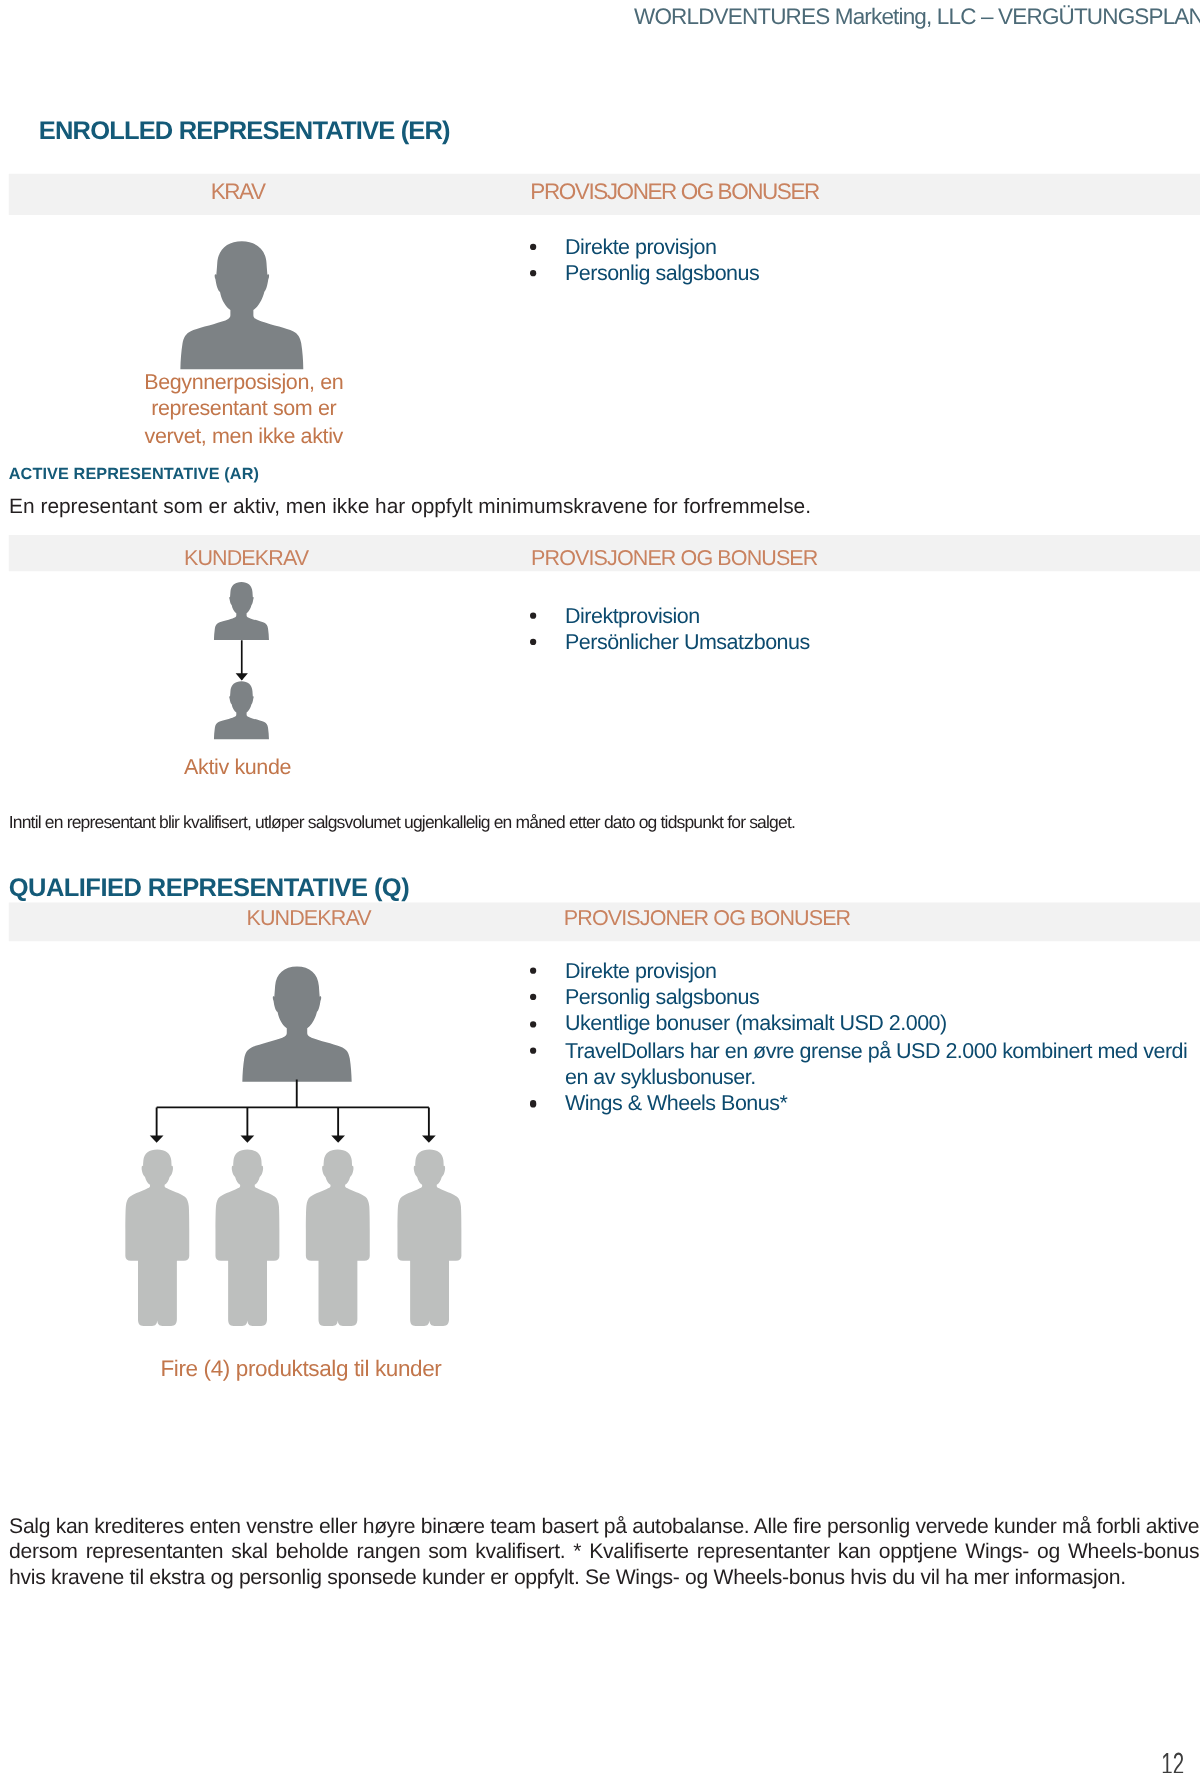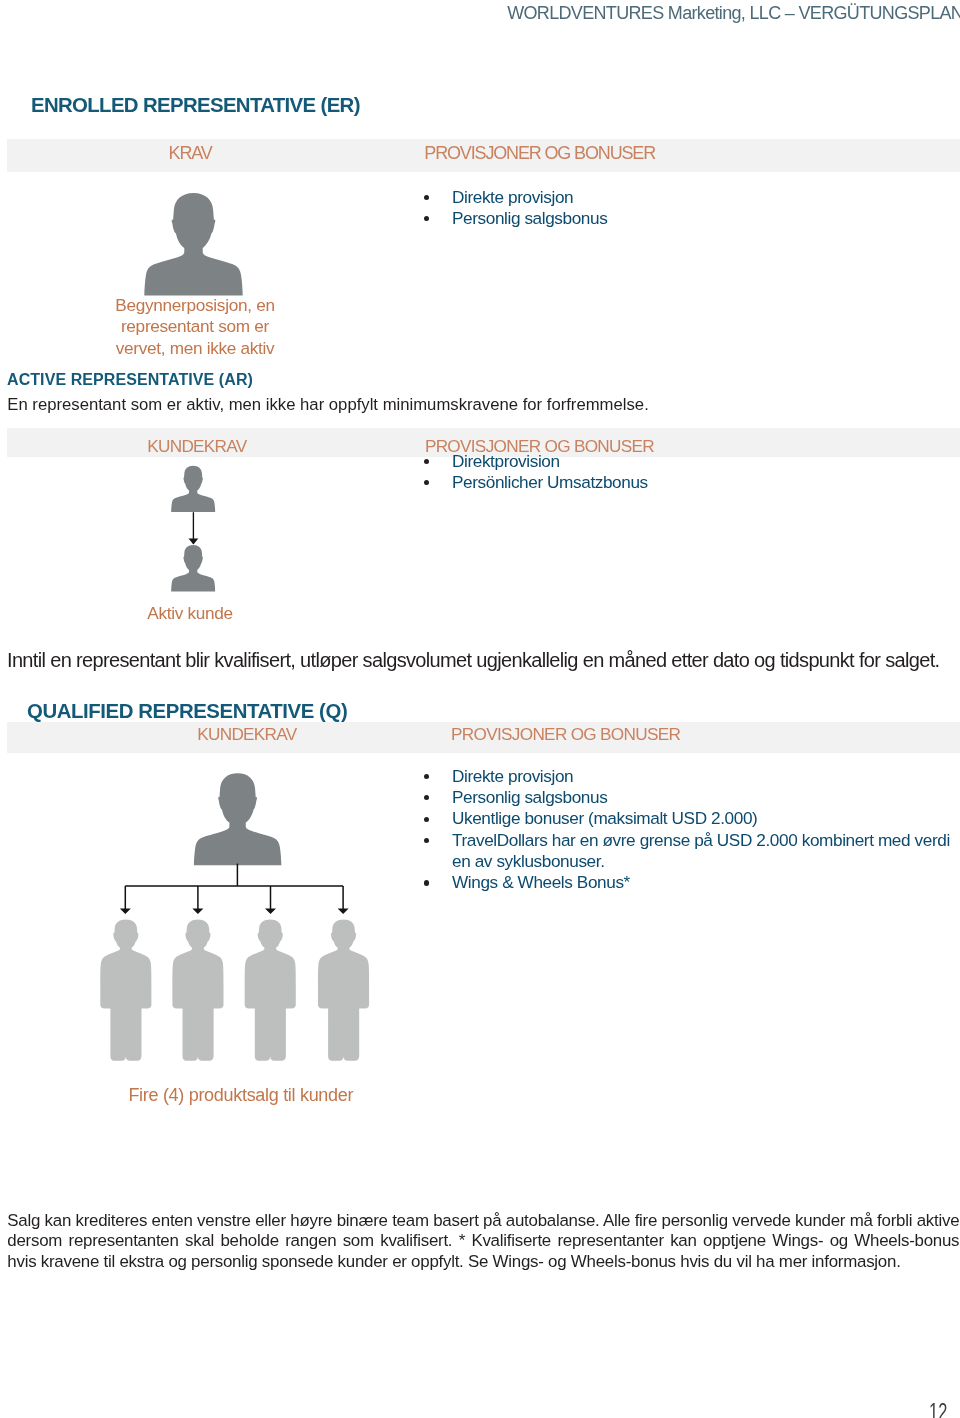--- a/index.html
+++ b/index.html
@@ -51,28 +51,28 @@
         <span class="txt">Personlig salgsbonus</span>
       </div>
   </div>
 
   <svg class="figure" style="left:144px;top:192.4px" width="99" height="105" viewBox="0 0 99 105" aria-hidden="true">
     <path transform="scale(1,0.9885)" fill="#7d8285" d="M49.5 1.0 C 38.0 1.0, 30.5 7.6, 29.8 18.6 C 29.5 23.3, 29.2 26.2, 29.1 28.2 C 28.0 27.0, 27.0 28.4, 28.4 32.0 C 29.0 36.4, 30.2 41.0, 32.0 42.0 C 33.2 48.8, 36.8 54.3, 40.3 56.6 L 40.3 60.8 C 40.3 63.4, 37.6 64.6, 33.6 66.0 C 25.0 69.0, 13.6 71.4, 8.6 73.8 C 4.6 75.8, 2.8 78.9, 2.0 83.8 C 1.0 90.2, 0.45 97.3, 0.3 104.7 L 98.7 104.7 C 98.55 97.3, 98.0 90.2, 97.0 83.8 C 96.2 78.9, 94.4 75.8, 90.4 73.8 C 85.4 71.4, 74.0 69.0, 65.4 66.0 C 61.4 64.6, 58.7 63.4, 58.7 60.8 L 58.7 56.6 C 62.2 54.3, 65.8 48.8, 67.5 41.8 C 68.8 41.0, 70.0 36.4, 70.6 32.0 C 72.0 28.4, 71.0 27.0, 69.9 28.2 C 69.8 26.2, 69.5 23.3, 69.2 18.6 C 68.5 7.6, 61.0 1.0, 49.5 1.0 Z"></path>
   </svg>
 
   <div class="caption" style="left: 112px; top: 294.5px; width: 166px; font-size: 17.2px; line-height: 21.5px; color: rgb(194, 118, 75);">Begynnerposisjon, en representant som er vervet, men ikke aktiv</div>
 
-  <div class="rank-title" style="top: 371px; font-size: 16px; letter-spacing: 0.08px; color: rgb(20, 90, 120);">ACTIVE REPRESENTATIVE (AR)</div>
+  <div class="rank-title" style="top: 371px; font-size: 13px; letter-spacing: 0.08px; color: rgb(20, 90, 120);">ACTIVE REPRESENTATIVE (AR)</div>
   <div class="bodytext" style="left:7.3px;top:395px;font-size:16.7px">En representant som er aktiv, men ikke har oppfylt minimumskravene for forfremmelse.</div>
 
   <div class="band" style="top: 428px; height: 29px; background-color: rgb(242, 242, 242);"></div>
   <div class="band-label" style="left: 147.2px; top: 436px; font-size: 17.2px; letter-spacing: -0.7px; color: rgb(201, 130, 95);">KUNDEKRAV</div>
   <div class="band-label" style="left: 424.9px; top: 436px; font-size: 17.2px; letter-spacing: -0.7px; color: rgb(201, 130, 95);">PROVISJONER OG BONUSER</div>
 
-  <div class="bullets" style="left:425px;top:451px;font-size:17.2px;letter-spacing:-0.4px;line-height:21px">
+  <div class="bullets" style="left:425px;top:482px;font-size:17.2px;letter-spacing:-0.4px;line-height:21px">
     <div class="row">
         <span class="dot">•</span>
         <span class="txt">Direktprovision</span>
       </div>
     <div class="row">
         <span class="dot">•</span>
         <span class="txt">Persönlicher Umsatzbonus</span>
       </div>
   </div>
 
@@ -84,23 +84,23 @@
       <line x1="22.4" y1="47.2" x2="22.4" y2="78.5" stroke="#101010" stroke-width="1.35"></line>
       <path fill="#141414" d="M17.5 73.5 L27.3 73.5 L22.4 79.4 Z"></path>
     </g>
     <g transform="translate(0,79.6) scale(0.4476)">
       <path fill="#7d8285" d="M49.5 1.0 C 38.0 1.0, 30.5 7.6, 29.8 18.6 C 29.5 23.3, 29.2 26.2, 29.1 28.2 C 28.0 27.0, 27.0 28.4, 28.4 32.0 C 29.0 36.4, 30.2 41.0, 32.0 42.0 C 33.2 48.8, 36.8 54.3, 40.3 56.6 L 40.3 60.8 C 40.3 63.4, 37.6 64.6, 33.6 66.0 C 25.0 69.0, 13.6 71.4, 8.6 73.8 C 4.6 75.8, 2.8 78.9, 2.0 83.8 C 1.0 90.2, 0.45 97.3, 0.3 104.7 L 98.7 104.7 C 98.55 97.3, 98.0 90.2, 97.0 83.8 C 96.2 78.9, 94.4 75.8, 90.4 73.8 C 85.4 71.4, 74.0 69.0, 65.4 66.0 C 61.4 64.6, 58.7 63.4, 58.7 60.8 L 58.7 56.6 C 62.2 54.3, 65.8 48.8, 67.5 41.8 C 68.8 41.0, 70.0 36.4, 70.6 32.0 C 72.0 28.4, 71.0 27.0, 69.9 28.2 C 69.8 26.2, 69.5 23.3, 69.2 18.6 C 68.5 7.6, 61.0 1.0, 49.5 1.0 Z"></path>
     </g>
   </svg>
 
   <div class="caption" style="left: 147.3px; top: 603px; font-size: 17.2px; text-align: left; white-space: nowrap; color: rgb(194, 118, 75);">Aktiv kunde</div>
 
-  <div class="bodytext" style="left:7.0px;top:649px;font-size:20px;letter-spacing:-0.66px">Inntil en representant blir kvalifisert, utløper salgsvolumet ugjenkallelig en måned etter dato og tidspunkt for salget.</div>
+  <div class="bodytext" style="left:7.0px;top:649px;font-size:14px;letter-spacing:-0.66px">Inntil en representant blir kvalifisert, utløper salgsvolumet ugjenkallelig en måned etter dato og tidspunkt for salget.</div>
 
-  <div class="rank-title" style="top: 700px; font-size: 20.4px; letter-spacing: -0.43px; color: rgb(20, 90, 120); margin-left: 20px;">QUALIFIED REPRESENTATIVE (Q)</div>
+  <div class="rank-title" style="top: 700px; font-size: 20.4px; letter-spacing: -0.43px; color: rgb(20, 90, 120);">QUALIFIED REPRESENTATIVE (Q)</div>
 
   <div class="band" style="top: 722px; height: 31px; background-color: rgb(242, 242, 242);"></div>
   <div class="band-label" style="left: 197.2px; top: 724px; font-size: 17.2px; letter-spacing: -0.7px; color: rgb(201, 130, 95);">KUNDEKRAV</div>
   <div class="band-label" style="left: 451.1px; top: 724px; font-size: 17.2px; letter-spacing: -0.7px; color: rgb(201, 130, 95);">PROVISJONER OG BONUSER</div>
 
   <div class="bullets" style="left:425px;top:765.8px;font-size:17.2px;letter-spacing:-0.4px;line-height:21.3px;width:535px">
     <div class="row">
         <span class="dot">•</span>
         <span class="txt">Direkte provisjon</span>
       </div>

